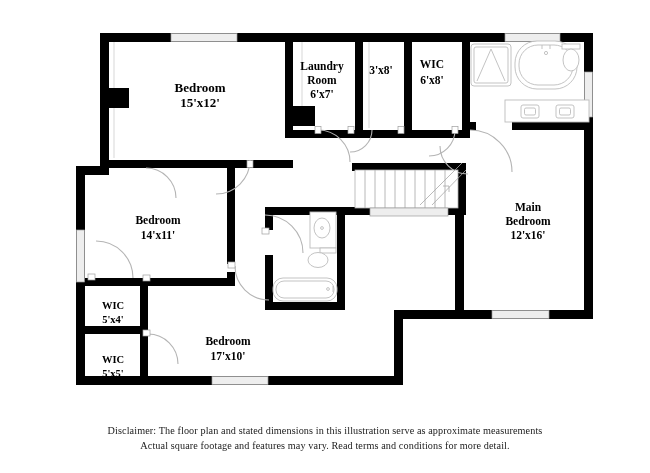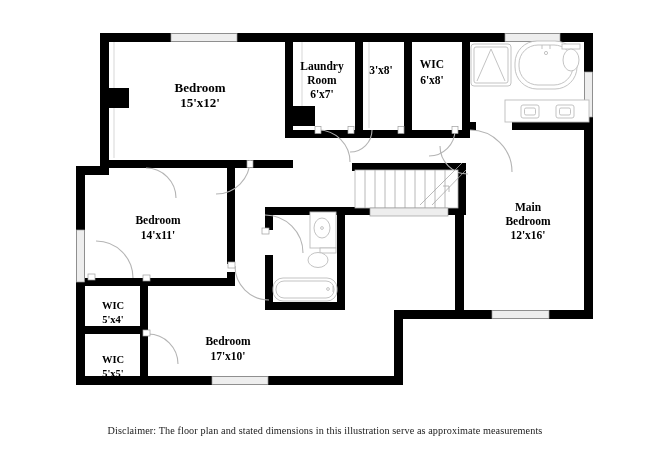--- a/index.html
+++ b/index.html
@@ -322,15 +322,16 @@
       <text class="room-label rl-md" x="228" y="342">Bedroom</text>
       <text class="room-label rl-md" x="228" y="357">17'x10'</text>
     </g>
 
   </g>
 
 </svg>
 
 <div class="disclaimer">
   <span>Disclaimer: The floor plan and stated dimensions in this illustration serve as approximate measurements</span>
+  <span>Actual square footage and features may vary. Read terms and conditions for more detail.</span>
 </div>
 
 </div>
 
 </body></html>

